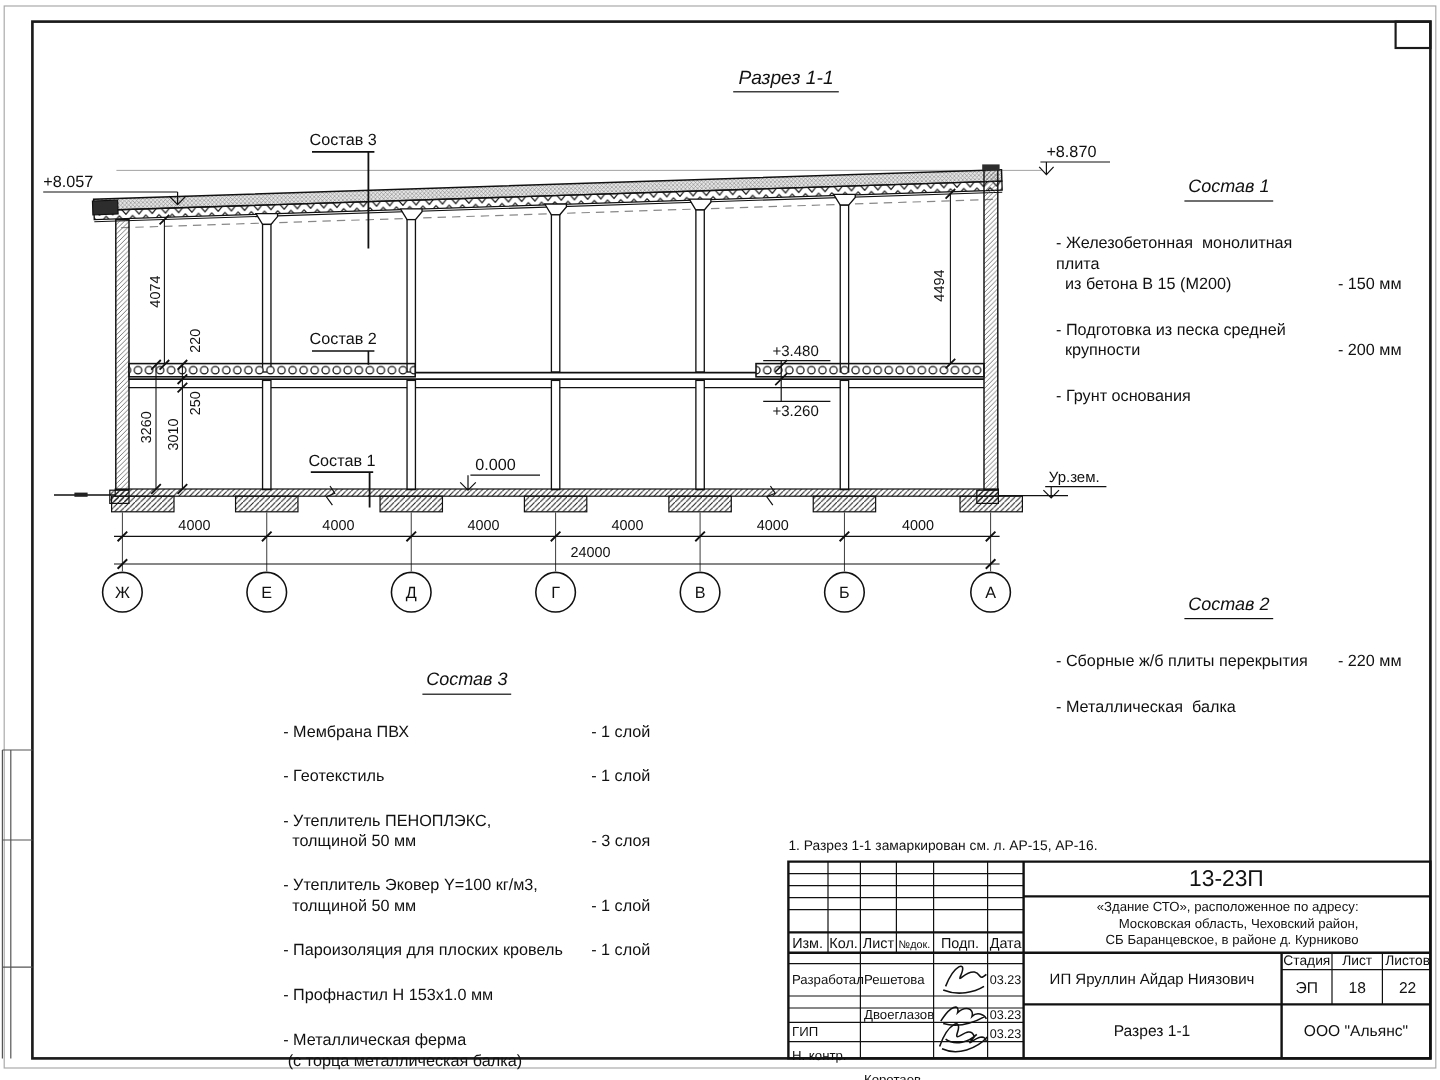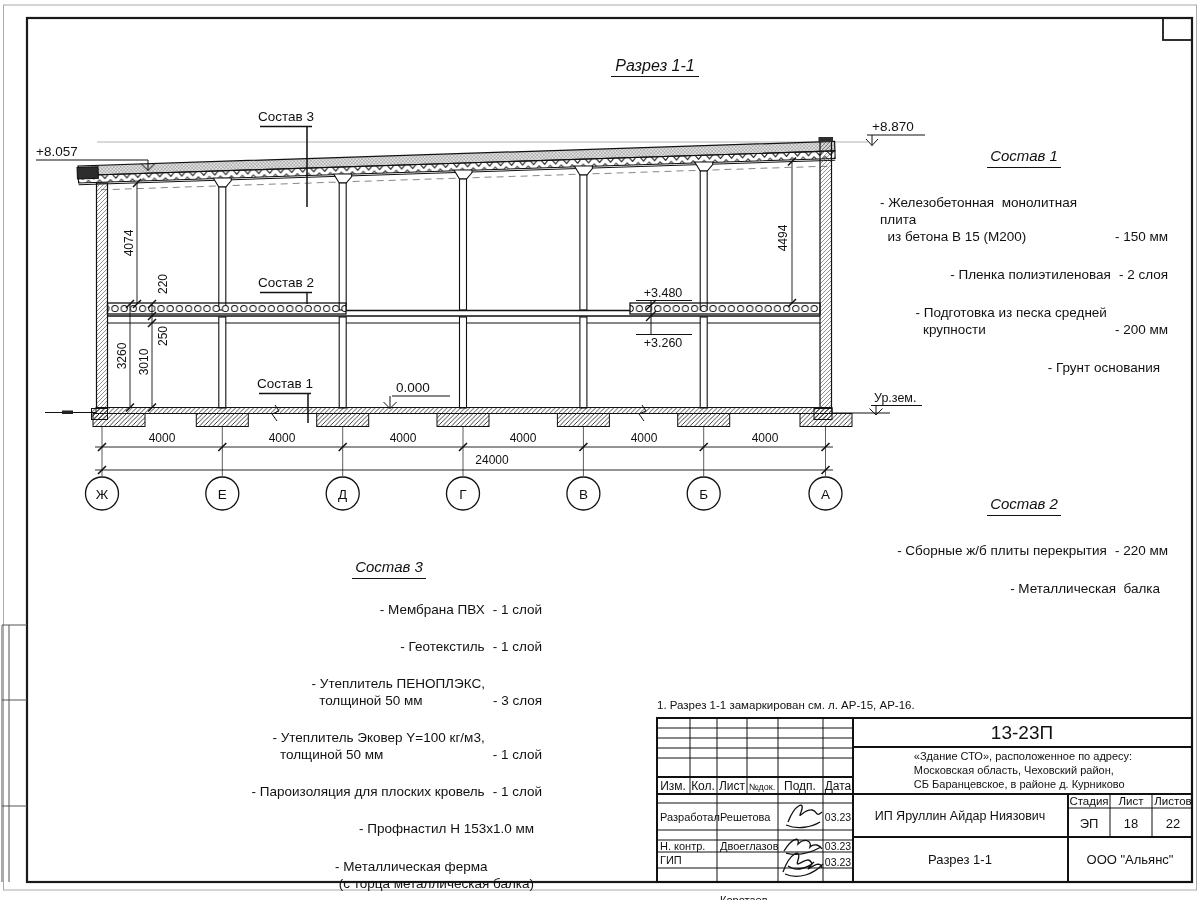--- a/index.html
+++ b/index.html
@@ -4,32 +4,32 @@
 <style>
   html,body{margin:0;padding:0}
   body{width:1200px;height:900px;background:#fff;position:relative;overflow:hidden;
        font-family:"Liberation Sans","DejaVu Sans",sans-serif;color:#111}
   svg text{font-family:"Liberation Sans","DejaVu Sans",sans-serif;fill:#111}
   .abs{position:absolute}
   .comp{position:absolute}
   .comp-title{font-style:italic;font-size:15px;text-align:center}
   .comp-title span{border-bottom:1.2px solid #111;padding:0 3px 3px}
   .comp-items{margin-top:30px}
-  .comp-item{display:flex;justify-content:flex-end;align-items:flex-end;
+  .comp-item{display:flex;justify-content:space-between;align-items:flex-end;
              font-size:13.5px;line-height:17px;margin-bottom:21px}
   .comp-name{white-space:pre-wrap}
   .comp-val{white-space:nowrap;margin-left:8px}
   .page-title{position:absolute;left:570px;top:57px;width:170px;text-align:center;
               font-style:italic;font-size:16px}
   .page-title span{border-bottom:1.2px solid #111;padding:0 4px 2px}
   .note{position:absolute;left:657px;top:699px;font-size:11.5px;white-space:nowrap}
   .tbt{position:absolute;transform:translate(-50%,-50%);white-space:nowrap;font-size:12px;text-align:center}
   .tbl{position:absolute;transform:translate(0,-50%);white-space:nowrap;font-size:11px}
   .proj{position:absolute;left:856px;top:748px;width:334px;height:44px;
-        font-size:11px;line-height:14px;text-align:left;white-space:pre-line;
+        font-size:11px;line-height:14px;text-align:right;white-space:pre-line;
         display:flex;align-items:center;justify-content:center}
 </style>
 </head>
 <body>
 
 <svg class="abs" style="left:0;top:0" width="1200" height="900" viewBox="0 0 1200 900">
   <defs>
     <pattern id="h45" width="4.5" height="4.5" patternUnits="userSpaceOnUse">
       <path d="M0,4.5 L4.5,0" stroke="#111" stroke-width="0.8"></path>
     </pattern>
@@ -214,24 +214,20 @@
 
 <div class="comp" style="left:880px;top:147px;width:288px">
   <div class="comp-title"><span>Состав 1</span></div>
   <div class="comp-items">
     <div class="comp-item">
       <div class="comp-name">- Железобетонная  монолитная плита
   из бетона В 15 (М200)</div>
       <div class="comp-val">- 150 мм</div>
       </div>
     <div class="comp-item">
-      <div class="comp-name">- Пленка полиэтиленовая</div>
-      <div class="comp-val">-  2 слоя</div>
-      </div>
-    <div class="comp-item">
       <div class="comp-name">- Подготовка из песка средней
   крупности</div>
       <div class="comp-val">- 200 мм</div>
       </div>
     <div class="comp-item">
       <div class="comp-name">- Грунт основания</div>
       <div class="comp-val"></div>
       </div>
   </div>
 </div>
@@ -293,21 +289,21 @@
   <div class="tbt" style="left:673px;top:786px">Изм.</div>
   <div class="tbt" style="left:703px;top:786px">Кол.</div>
   <div class="tbt" style="left:732px;top:786px">Лист</div>
   <div class="tbt" style="left:762px;top:787px;font-size:9px">№док.</div>
   <div class="tbt" style="left:800px;top:786px">Подп.</div>
   <div class="tbt" style="left:838px;top:786px">Дата</div>
 
   <div class="tbl" style="left:660px;top:817px">Разработал</div>
   <div class="tbl" style="left:720px;top:817px">Решетова</div>
   <div class="tbt" style="left:838px;top:817px;font-size:10.5px">03.23</div>
-  <div class="tbl" style="left:660px;top:846px">Н. контр.</div>
+  <div class="tbl" style="left:660px;top:880px">Н. контр.</div>
   <div class="tbl" style="left:720px;top:846px">Двоеглазов</div>
   <div class="tbt" style="left:838px;top:846px;font-size:10.5px">03.23</div>
   <div class="tbl" style="left:660px;top:860px">ГИП</div>
   <div class="tbl" style="left:720px;top:900px">Коротаев</div>
   <div class="tbt" style="left:838px;top:862px;font-size:10.5px">03.23</div>
 
   <div class="tbt" style="left:1022px;top:733px;font-size:19px">13-23П</div>
   <div class="proj">«Здание СТО», расположенное по адресу:
 Московская область, Чеховский район,
 СБ Баранцевское, в районе д. Курниково</div>

